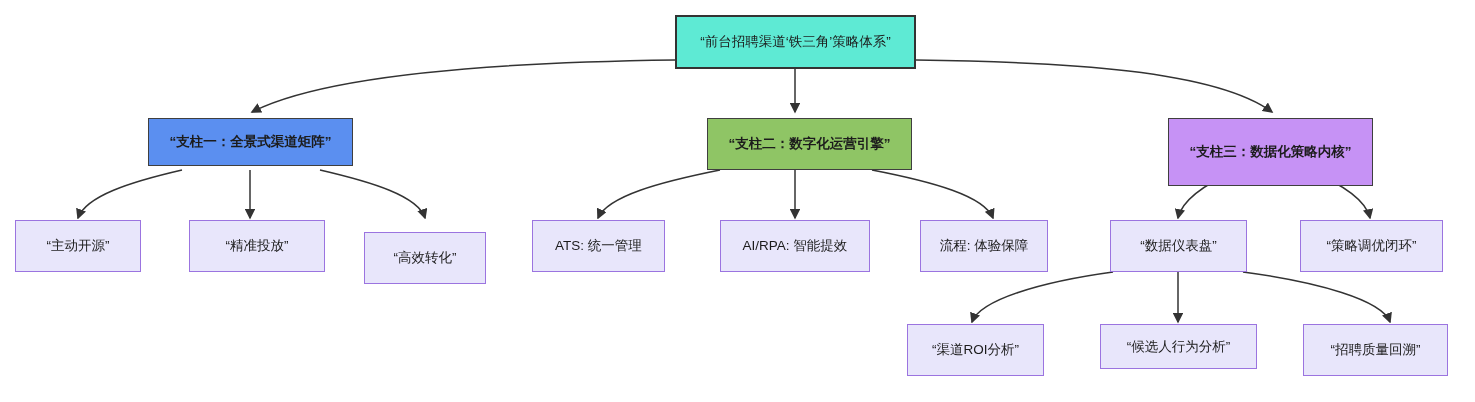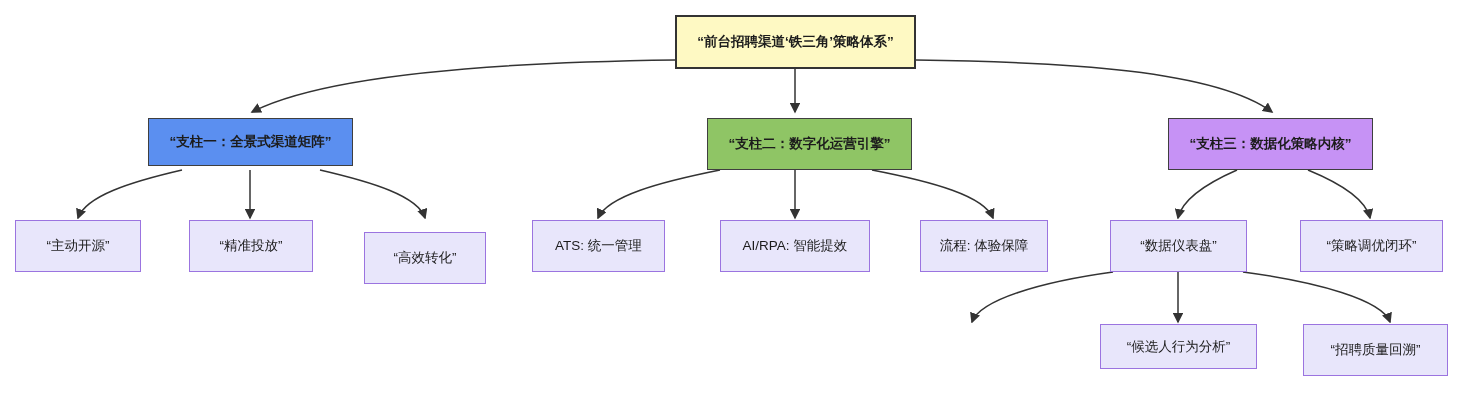--- a/index.html
+++ b/index.html
@@ -30,23 +30,23 @@
     align-items: center;
     justify-content: center;
     text-align: center;
     font-size: 13.5px;
     line-height: 1.3;
     color: #1c1c1c;
     padding: 2px 8px;
     z-index: 2;
   }
   .node-root {
-    background: #fef9c3;
+    background: #5eead4;
     border: 2.5px solid #333333;
-    font-weight: bold;
+    font-weight: normal;
     font-size: 13.5px;
   }
   .node-p1 {
     background: #5b8ff0;
     border: 1.6px solid #3f3f3f;
     font-weight: bold;
   }
   .node-p2 {
     background: #8fc565;
     border: 1.6px solid #3f3f3f;
@@ -108,29 +108,29 @@
   </div>
 
   <div class="node node-p1" style="left:148px; top:118px; width:205px; height:48px;">
     <span class="node-label">“支柱一：全景式渠道矩阵”</span>
   </div>
 
   <div class="node node-p2" style="left:691px; top:118px; width:205px; height:52px;margin-left:16px;">
     <span class="node-label">“支柱二：数字化运营引擎”</span>
   </div>
 
-  <div class="node node-p3" style="left:1168px; top:118px; width:205px; height:52px;">
+  <div class="node node-p3" style="left:1168px; top:118px; width:205px; height:68px;">
     <span class="node-label">“支柱三：数据化策略内核”</span>
   </div>
 
   <div class="node node-leaf" style="left:15px; top:220px; width:126px; height:52px;">
     <span class="node-label">“主动开源”</span>
   </div>
 
-  <div class="node node-leaf" style="left:189px; top:220px; width:124px; height:52px;">
+  <div class="node node-leaf" style="left:189px; top:220px; width:136px; height:52px;">
     <span class="node-label">“精准投放”</span>
   </div>
 
   <div class="node node-leaf" style="left:364px; top:220px; width:122px; height:52px;margin-top:12px;">
     <span class="node-label">“高效转化”</span>
   </div>
 
   <div class="node node-leaf" style="left:532px; top:220px; width:133px; height:52px;">
     <span class="node-label">ATS: 统一管理</span>
   </div>
@@ -144,20 +144,23 @@
   </div>
 
   <div class="node node-leaf" style="left:1110px; top:220px; width:137px; height:52px;">
     <span class="node-label">“数据仪表盘”</span>
   </div>
 
   <div class="node node-leaf" style="left:1300px; top:220px; width:143px; height:52px;align-items:center;">
     <span class="node-label">“策略调优闭环”</span>
   </div>
 
+  <div class="node node-leaf" style="left:907px; top:324px; width:137px; height:52px;">
+    <span class="node-label">“渠道ROI分析”</span>
+  </div>
 
   <div class="node node-leaf" style="left:1100px; top:324px; width:157px; height:45px;">
     <span class="node-label">“候选人行为分析”</span>
   </div>
 
   <div class="node node-leaf" style="left:1303px; top:324px; width:145px; height:52px;">
     <span class="node-label">“招聘质量回溯”</span>
   </div>
 
 </div>

